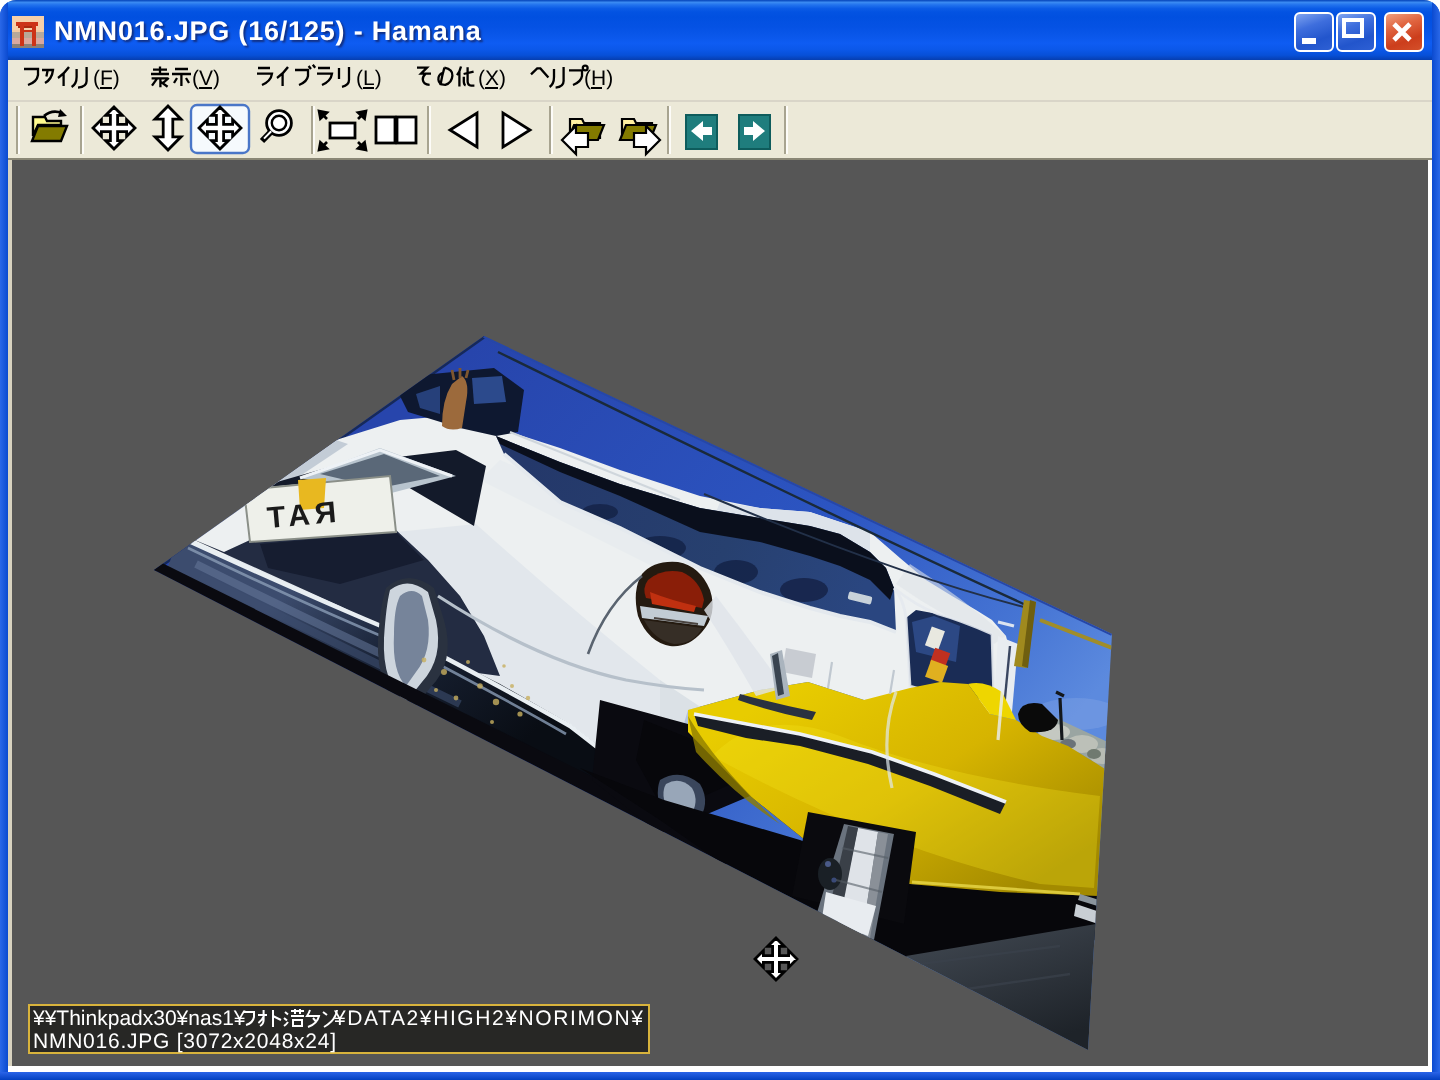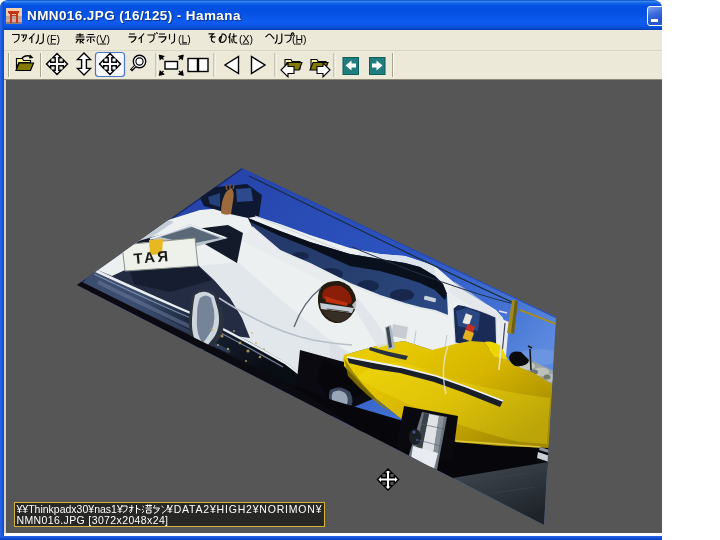--- a/index.html
+++ b/index.html
@@ -1,16 +1,16 @@
 <!DOCTYPE html>
 <html><head><meta charset="utf-8">
 <style>
 html,body{margin:0;padding:0;width:720px;height:540px;overflow:hidden;background:#fff;}
 *{box-sizing:border-box;}
-#win{position:absolute;left:0;top:0;width:662px;height:540px;border-radius:8px 8px 0 0;overflow:hidden;background:#ECE9D8;font-family:"Liberation Sans",sans-serif;text-align:right;}
+#win{position:absolute;left:0;top:0;width:720px;height:540px;border-radius:8px 8px 0 0;overflow:hidden;background:#ECE9D8;font-family:"Liberation Sans",sans-serif;text-align:right;}
 #titlebar{position:absolute;left:0;top:0;width:720px;height:30px;
 background:linear-gradient(180deg,#0342b8 0%,#3a8af2 4%,#2273ee 8%,#0c5ce6 14%,#0353e2 20%,#0150e0 28%,#0552e4 45%,#0a57ea 60%,#0e5cf2 72%,#0b58ea 82%,#0750d8 92%,#063eb0 100%);}
 #titletext{position:absolute;left:27px;top:8px;color:#fff;font-size:13.5px;font-weight:bold;letter-spacing:0.4px;text-shadow:1px 1px 1px #123083;white-space:nowrap;}
 .tbtn{position:absolute;top:6px;width:20px;height:20px;border:1px solid #fff;border-radius:3px;}
 #btnmin,#btnmax{background:linear-gradient(160deg,#7fa4f0 0%,#3e6edd 35%,#2255cc 70%,#2e60d4 100%);}
 #btnclose{background:linear-gradient(160deg,#f09f7e 0%,#e0643f 35%,#cc3e1c 70%,#d4502a 100%);}
 #btnmin{left:647px;}#btnmax{left:668px;}#btnclose{left:692px;}
 #menubar{position:absolute;left:4px;top:30px;width:712px;height:20px;background:#ECE9D8;}
 #toolbar{position:absolute;left:4px;top:50px;width:712px;height:30px;background:#ECE9D8;border-top:1px solid #d9d5c8;}
 #tbline{position:absolute;left:4px;top:79px;width:712px;height:1px;background:#8a8776;}

